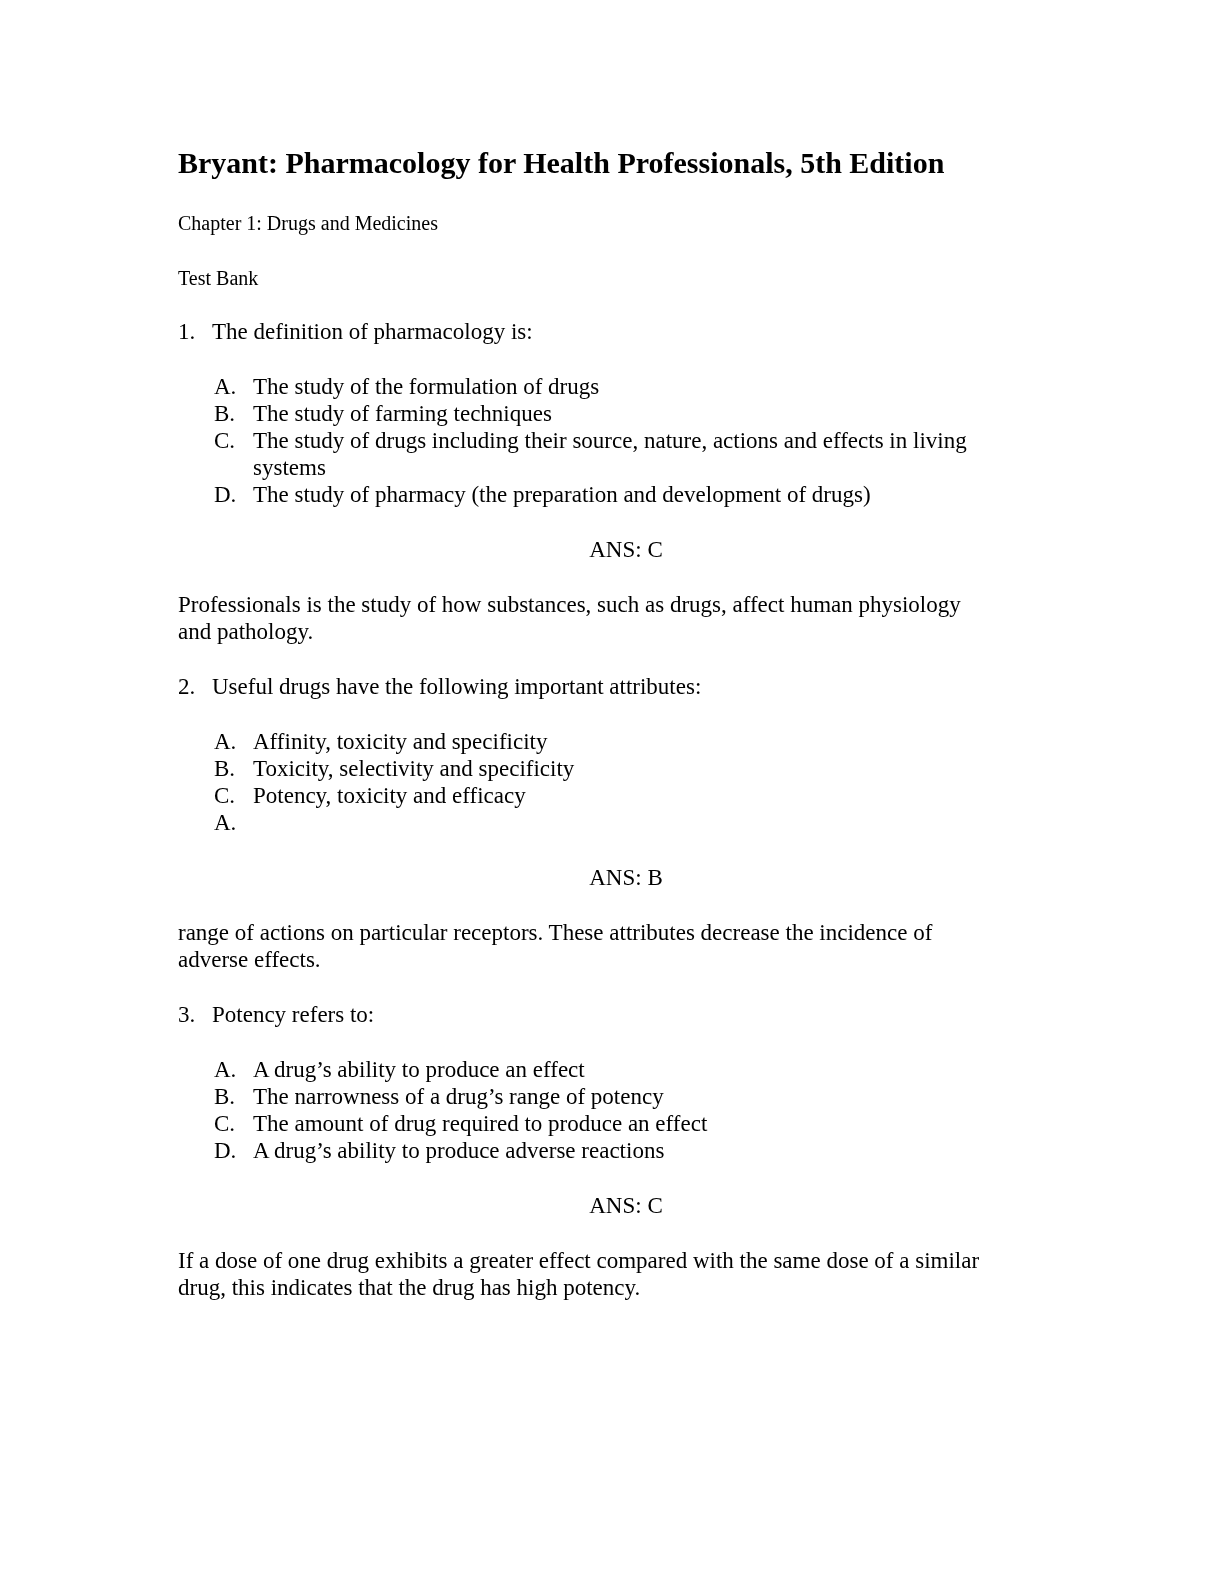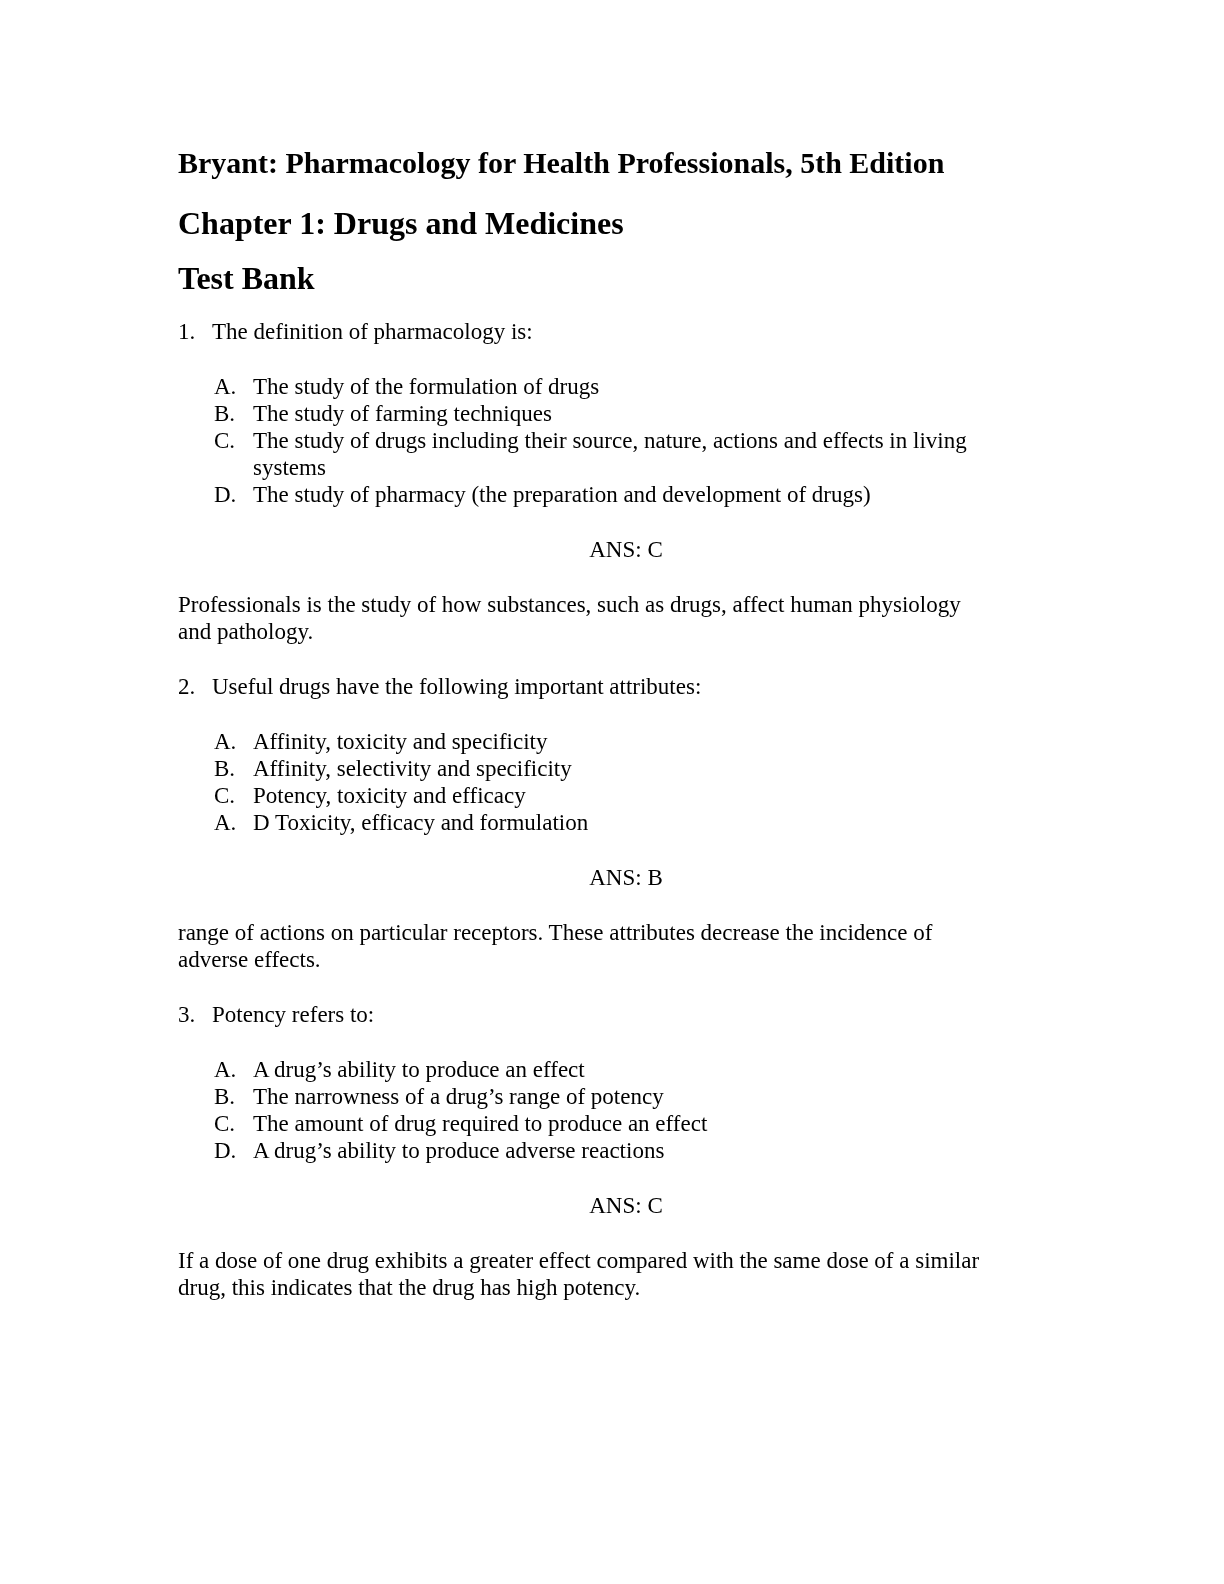--- a/index.html
+++ b/index.html
@@ -23,23 +23,23 @@
     overflow: hidden;
   }
   .doc-title {
     font-size: 30px;
     line-height: 36px;
     font-weight: bold;
     margin: 0 0 27px 0;
     white-space: nowrap;
   }
   .doc-h2 {
-    font-size: 32px;
+    font-size: 20px;
     line-height: 30px;
-    font-weight: bold;
+    font-weight: normal;
     margin: 0 0 25px 0;
     white-space: nowrap;
   }
   .doc-h2.mc {
     margin-bottom: 30px;
   }
   .body-block {
     font-size: 23px;
     line-height: 27px;
     margin: 0 0 28px 0;
@@ -140,34 +140,31 @@
     <div class="body-block options">
       <div class="opt-row">
         <span class="opt-label">A.</span>
         <div class="opt-text">
             <div>Affinity, toxicity and specificity</div>
           </div>
       </div>
       <div class="opt-row">
         <span class="opt-label">B.</span>
         <div class="opt-text">
-            <div>Affinity, selectivity and specificity</div>
+            <div>Toxicity, selectivity and specificity</div>
           </div>
       </div>
       <div class="opt-row">
         <span class="opt-label">C.</span>
         <div class="opt-text">
             <div>Potency, toxicity and efficacy</div>
           </div>
       </div>
       <div class="opt-row">
         <span class="opt-label">A.</span>
-        <div class="opt-text">
-            <div>D Toxicity, efficacy and formulation</div>
-          </div>
       </div>
     </div>
     <div class="body-block ans">ANS: B</div>
     <div class="body-block rationale">
       <div>range of actions on particular receptors. These attributes decrease the incidence of</div>
       <div>adverse effects.</div>
     </div>
   </div>
 
   <div>

